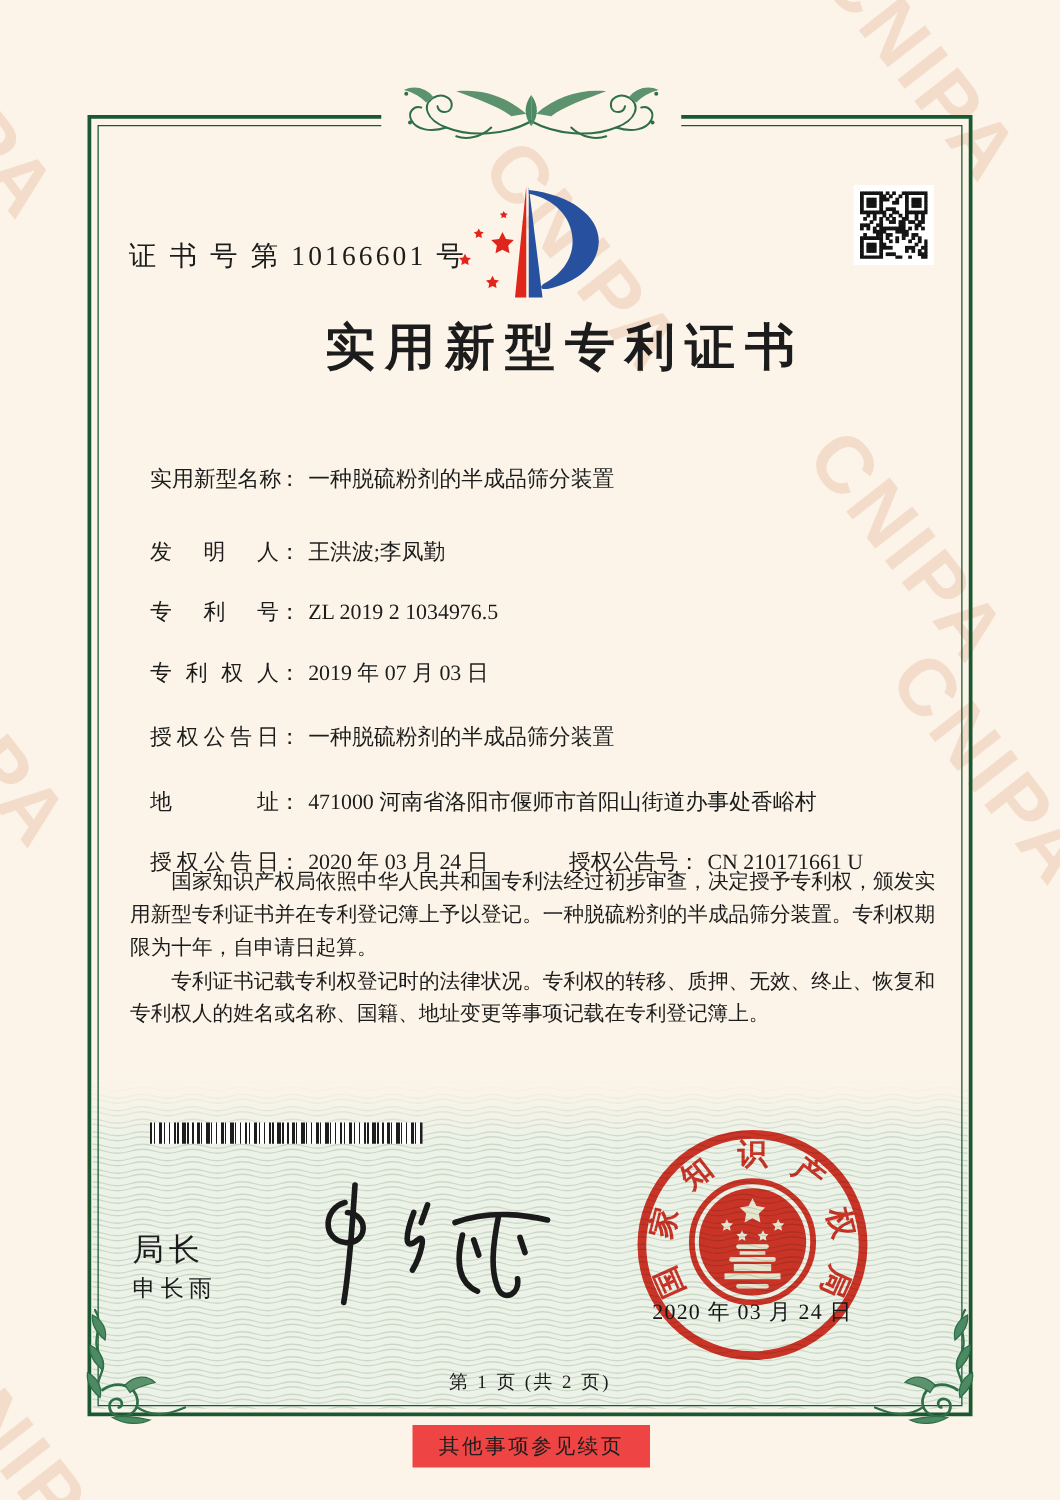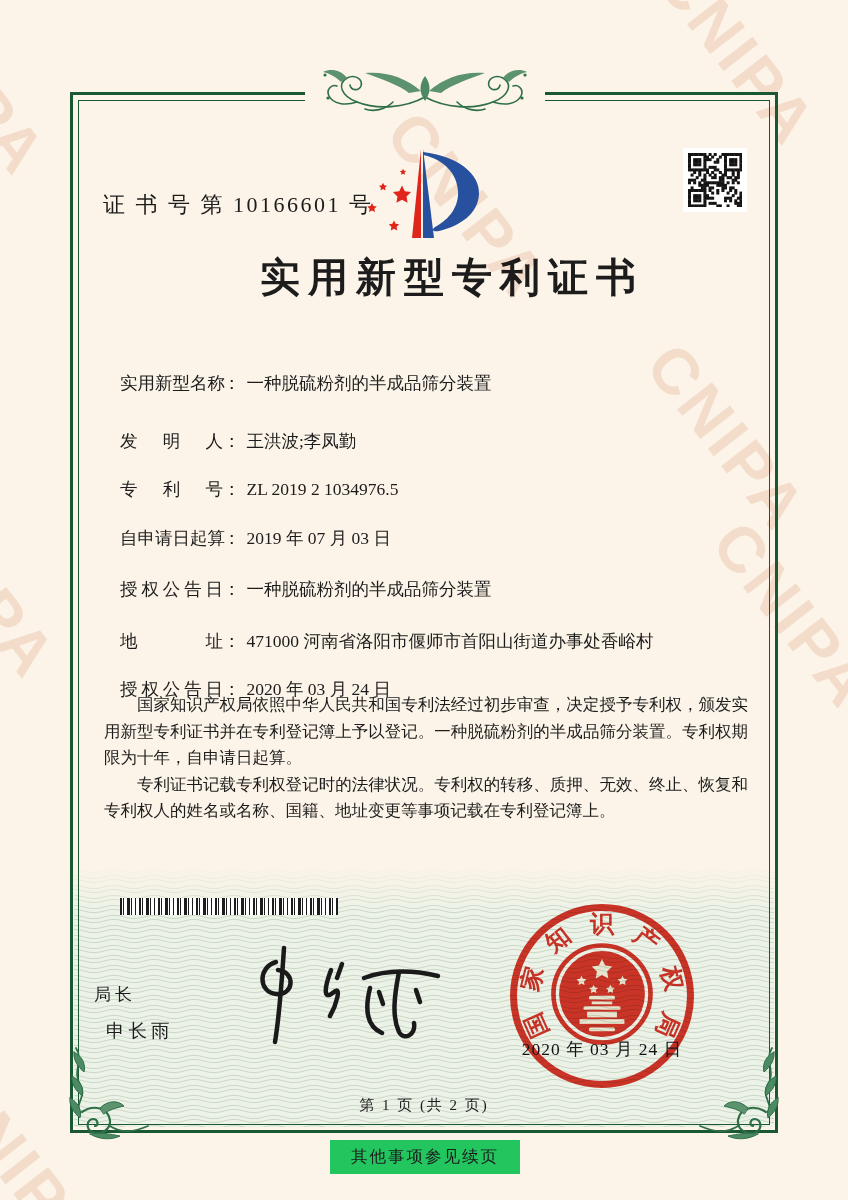--- a/index.html
+++ b/index.html
@@ -65,21 +65,21 @@
   }
   .body-text p{margin:0;text-indent:2em;}
   
   .barcode{
     position:absolute;left:120px;top:898px;width:218px;height:17px;z-index:3;
     background:repeating-linear-gradient(90deg,
       #1d1d1d 0 2px,#fff 2px 3px,#1d1d1d 3px 4px,#fff 4px 7px,
       #1d1d1d 7px 10px,#fff 10px 11px,#1d1d1d 11px 12px,#fff 12px 15px,
       #1d1d1d 15px 16px,#fff 16px 19px);
   }
-  .director-label{position:absolute;left:94px;top:983px;font-size:17px;letter-spacing:4px;z-index:3;text-align:right;}
+  .director-label{position:absolute;left:106px;top:983px;font-size:25px;letter-spacing:4px;z-index:3;text-align:right;}
   .director-name{position:absolute;left:106px;top:1018px;font-size:18.5px;letter-spacing:4px;z-index:3;}
   .signature{position:absolute;left:246px;top:942px;z-index:4;}
   .seal{
     position:absolute;left:510px;top:904px;width:184px;height:184px;border-radius:50%;
     border:7px solid #d8271b;box-sizing:border-box;z-index:3;
     mix-blend-mode:multiply;opacity:.93;
   }
   .seal-char{
     position:absolute;left:50%;top:50%;width:26px;height:26px;margin:-13px 0 0 -13px;
     font-size:24px;font-weight:700;color:#d8271b;text-align:center;line-height:26px;
@@ -87,21 +87,21 @@
   .emblem{position:absolute;left:50%;top:50%;transform:translate(-50%,-50%);}
   .seal-date{
     position:absolute;left:500px;top:1037px;width:204px;text-align:center;
     font-size:17.5px;letter-spacing:1px;color:#141414;z-index:4;
   }
   .page-num{
     position:absolute;left:0;top:1096px;width:848px;text-align:center;
     font-size:15px;letter-spacing:2px;z-index:3;
   }
   .note-box{
-    position:absolute;left:330px;top:1140px;width:190px;height:34px;background:#22c55e;
+    position:absolute;left:330px;top:1140px;width:190px;height:34px;background:#ef4444;
     display:flex;align-items:center;justify-content:center;
     font-size:16.5px;letter-spacing:2px;z-index:3;
   }
 </style>
 </head>
 <body>
 
 <div class="page">
 
   <div class="wm" style="left:-70px;top:-25px;">CNIPA</div>
@@ -469,30 +469,33 @@
     <div class="row r0">
       <span class="f-label">实用新型名称</span><span class="f-colon">：</span><span>一种脱硫粉剂的半成品筛分装置</span>
     </div>
     <div class="row r1">
       <span class="f-label">发明人</span><span class="f-colon">：</span><span>王洪波;李凤勤</span>
     </div>
     <div class="row r2">
       <span class="f-label">专利号</span><span class="f-colon">：</span><span>ZL 2019 2 1034976.5</span>
     </div>
     <div class="row r3">
-      <span class="f-label">自申请日起算</span><span class="f-colon">：</span><span>2019 年 07 月 03 日</span>
+      <span class="f-label">专利权人</span><span class="f-colon">：</span><span>2019 年 07 月 03 日</span>
     </div>
     <div class="row r4">
       <span class="f-label">授权公告日</span><span class="f-colon">：</span><span>一种脱硫粉剂的半成品筛分装置</span>
     </div>
     <div class="row r5">
       <span class="f-label">地址</span><span class="f-colon">：</span><span>471000 河南省洛阳市偃师市首阳山街道办事处香峪村</span>
     </div>
     <div class="row r6">
       <span class="f-label">授权公告日</span><span class="f-colon">：</span><span>2020 年 03 月 24 日</span>
+      <span class="pair2">
+        <span>授权公告号</span><span class="f-colon">：</span><span>CN 210171661 U</span>
+      </span>
     </div>
   </div>
 
   <div class="body-text">
     <p>国家知识产权局依照中华人民共和国专利法经过初步审查，决定授予专利权，颁发实用新型专利证书并在专利登记簿上予以登记。一种脱硫粉剂的半成品筛分装置。专利权期限为十年，自申请日起算。</p>
     <p>专利证书记载专利权登记时的法律状况。专利权的转移、质押、无效、终止、恢复和专利权人的姓名或名称、国籍、地址变更等事项记载在专利登记簿上。</p>
   </div>
 
   <div class="barcode"></div>
 

